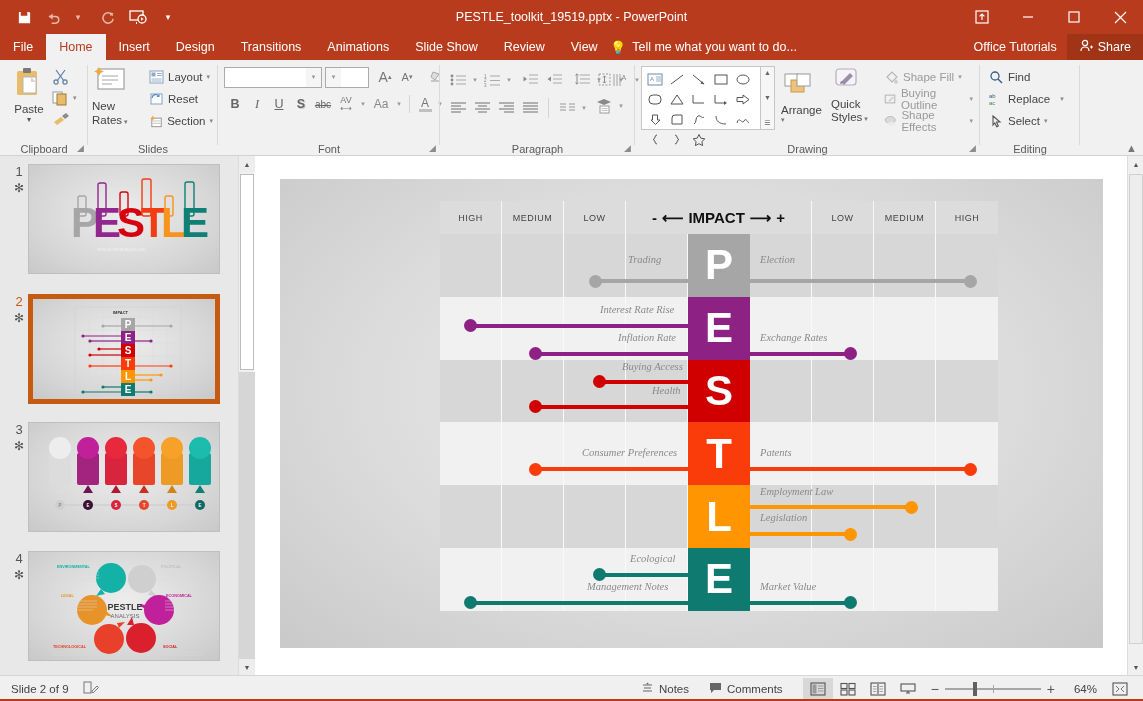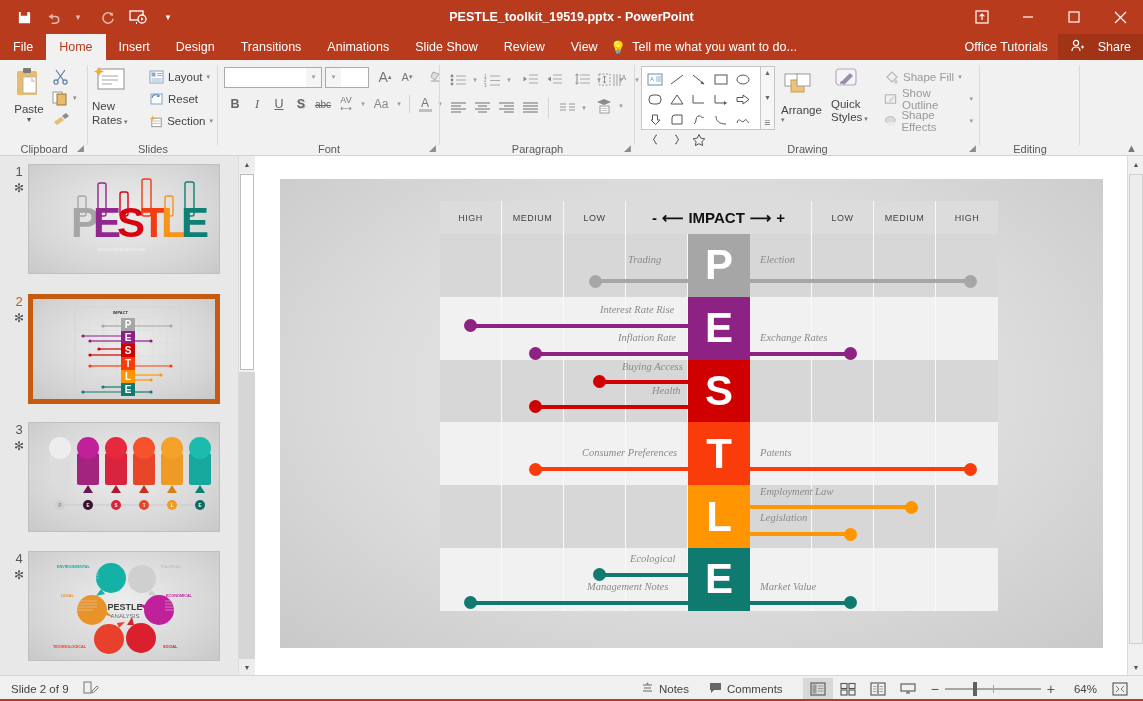--- a/index.html
+++ b/index.html
@@ -19,21 +19,21 @@
   .qat { position: absolute; left: 10px; top: 0; height: 34px; display: flex; align-items: center; gap: 2px; }
   .qat-btn {
     width: 28px; height: 28px; display: flex; align-items: center; justify-content: center;
     color: #fff; font-size: 15px; line-height: 1;
   }
   .qat-btn.dim { color: #E8B9AC; }
   .qat-btn svg { display: block; }
   .win-title {
     position: absolute; left: 0; top: 0; width: 1143px; height: 34px;
     display: flex; align-items: center; justify-content: center;
-    font-size: 12.5px; color: #fff; pointer-events: none; font-weight: bold;
+    font-size: 12.5px; color: #fff; pointer-events: none;
   }
   .win-ctrls { position: absolute; right: 0; top: 0; height: 34px; display: flex; }
   .win-ctrl {
     width: 46px; height: 34px; display: flex; align-items: center; justify-content: center;
     color: #fff; font-size: 14px;
   }
   .win-ctrl.close { width: 46px; }
 
   
   .tabbar {
@@ -49,21 +49,21 @@
   .tab.active { background: #F1F1F1; color: #B83B1D; }
   .tellme {
     position: absolute; left: 610px; top: 0; height: 26px;
     display: flex; align-items: center; gap: 6px;
     font-size: 12.5px; color: #fff; font-style: normal;
   }
   .tellme .bulb { font-size: 13px; }
   .tb-right { position: absolute; right: 0; top: 0; height: 26px; display: flex; align-items: stretch; }
   .office-tut { display: flex; align-items: center; padding: 0 10px; font-size: 12.5px; color: #fff; }
   .share-btn {
-    display: flex; align-items: center; gap: 14px; padding: 0 12px;
+    display: flex; align-items: center; gap: 5px; padding: 0 12px;
     font-size: 12.5px; color: #fff; background: #A13317;
   }
 
   
   .ribbon {
     position: absolute; left: 0; top: 60px; width: 1143px; height: 96px;
     background: #F1F1F1; border-bottom: 1px solid #D2D2D2;
   }
   .rgroup { position: absolute; top: 0; height: 96px; }
   .rgroup-label {
@@ -693,38 +693,62 @@
               <path d="M12 9c1 1.5 1.8 2.3 1.8 3a1.8 1.8 0 0 1-3.6 0c0-.7.8-1.5 1.8-3z" fill="#C9C9C9"></path>
             </svg>
           <span>Shape Fill</span>
           <span style="font-size:7px;">▾</span>
         </div>
         <div class="small-btn g">
           <svg width="15" height="14" viewBox="0 0 15 14">
               <rect x="1.5" y="2.5" width="11" height="9" fill="none" stroke="#B5B5B5" stroke-width="1.2"></rect>
               <path d="M5 9l5-5 1.5 1.5-5 5z" fill="#D2D2D2"></path>
             </svg>
-          <span>Show Outline</span>
+          <span>Buying Outline</span>
           <span style="font-size:7px;">▾</span>
         </div>
         <div class="small-btn g">
           <svg width="15" height="14" viewBox="0 0 15 14">
               <ellipse cx="7" cy="6" rx="5.5" ry="4" fill="#DADADA" stroke="#B5B5B5" stroke-width="1"></ellipse>
               <ellipse cx="8" cy="10" rx="5" ry="2" fill="#EAEAEA"></ellipse>
             </svg>
           <span>Shape Effects</span>
           <span style="font-size:7px;">▾</span>
         </div>
       </div>
       <div class="rgroup-label">Drawing</div>
       <div class="dlg-launch">◢</div>
       <div class="rgroup-sep" style="right:0;"></div>
     </div>
 
     <div class="rgroup" id="g-editing">
+      <div class="edit-cmds">
+        <div class="small-btn">
+          <svg width="15" height="14" viewBox="0 0 15 14">
+              <circle cx="6" cy="6" r="4" fill="none" stroke="#3A5E8C" stroke-width="1.3"></circle>
+              <path d="M9 9l4 4" stroke="#3A5E8C" stroke-width="1.5"></path>
+            </svg>
+          <span>Find</span>
+        </div>
+        <div class="small-btn">
+          <svg width="15" height="14" viewBox="0 0 15 14">
+              <text x="0" y="6" font-size="6" fill="#3A5E8C">ab</text>
+              <text x="0" y="13" font-size="6" fill="#3A8C5E">ac</text>
+            </svg>
+          <span>Replace</span>
+          <span style="font-size:7px;color:#888;margin-left:6px;">▾</span>
+        </div>
+        <div class="small-btn">
+          <svg width="15" height="14" viewBox="0 0 15 14">
+              <path d="M4 2l7 6H7.5l1.8 4-1.6.8L5.8 9 4 11z" fill="none" stroke="#555" stroke-width="1.1"></path>
+            </svg>
+          <span>Select</span>
+          <span style="font-size:7px;color:#888;">▾</span>
+        </div>
+      </div>
       <div class="rgroup-label">Editing</div>
       <div class="rgroup-sep" style="right:0;"></div>
     </div>
 
     <div class="ribbon-collapse">▲</div>
   </div>
 
   <div class="main">
 
     <div class="thumbs-panel">

